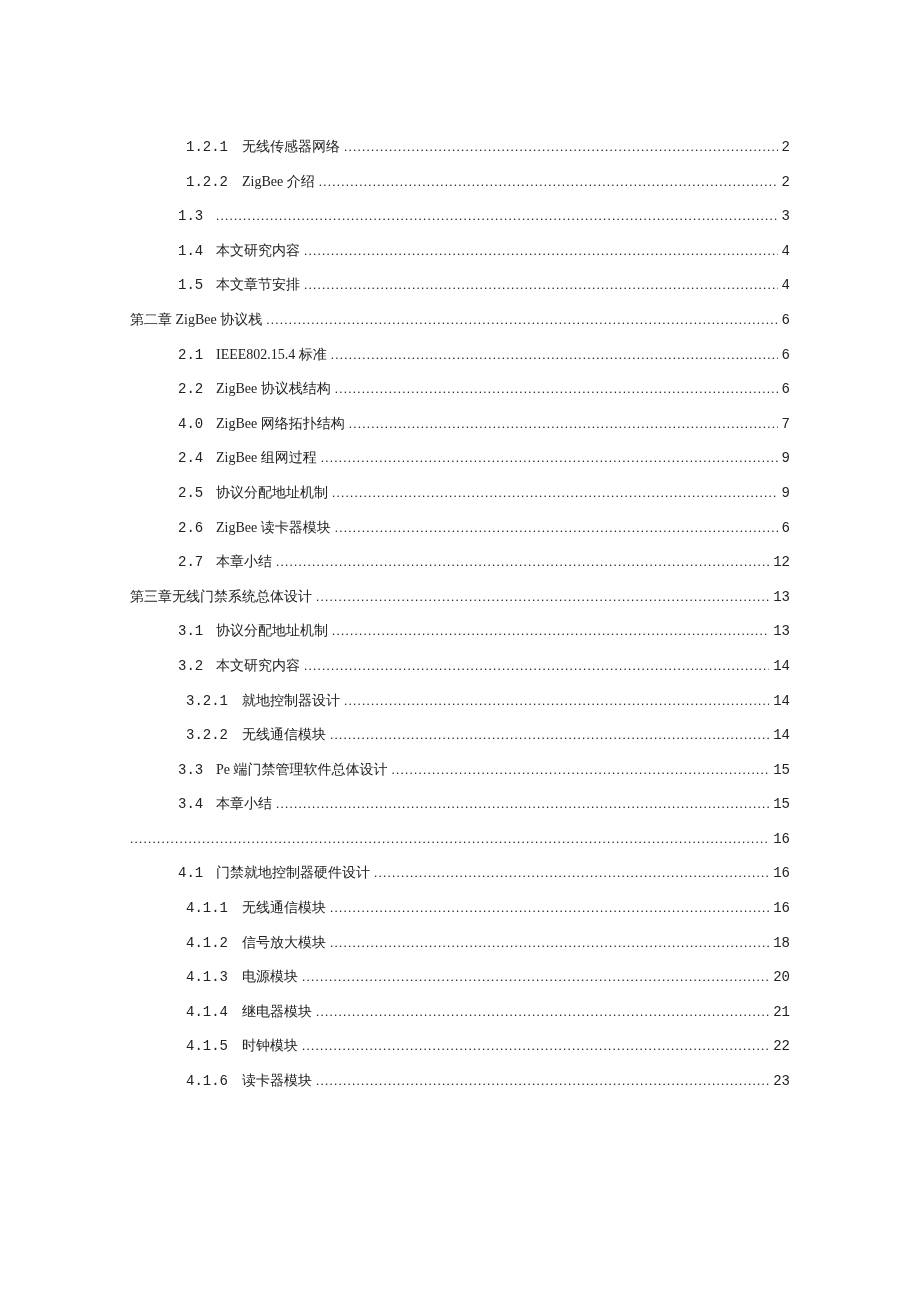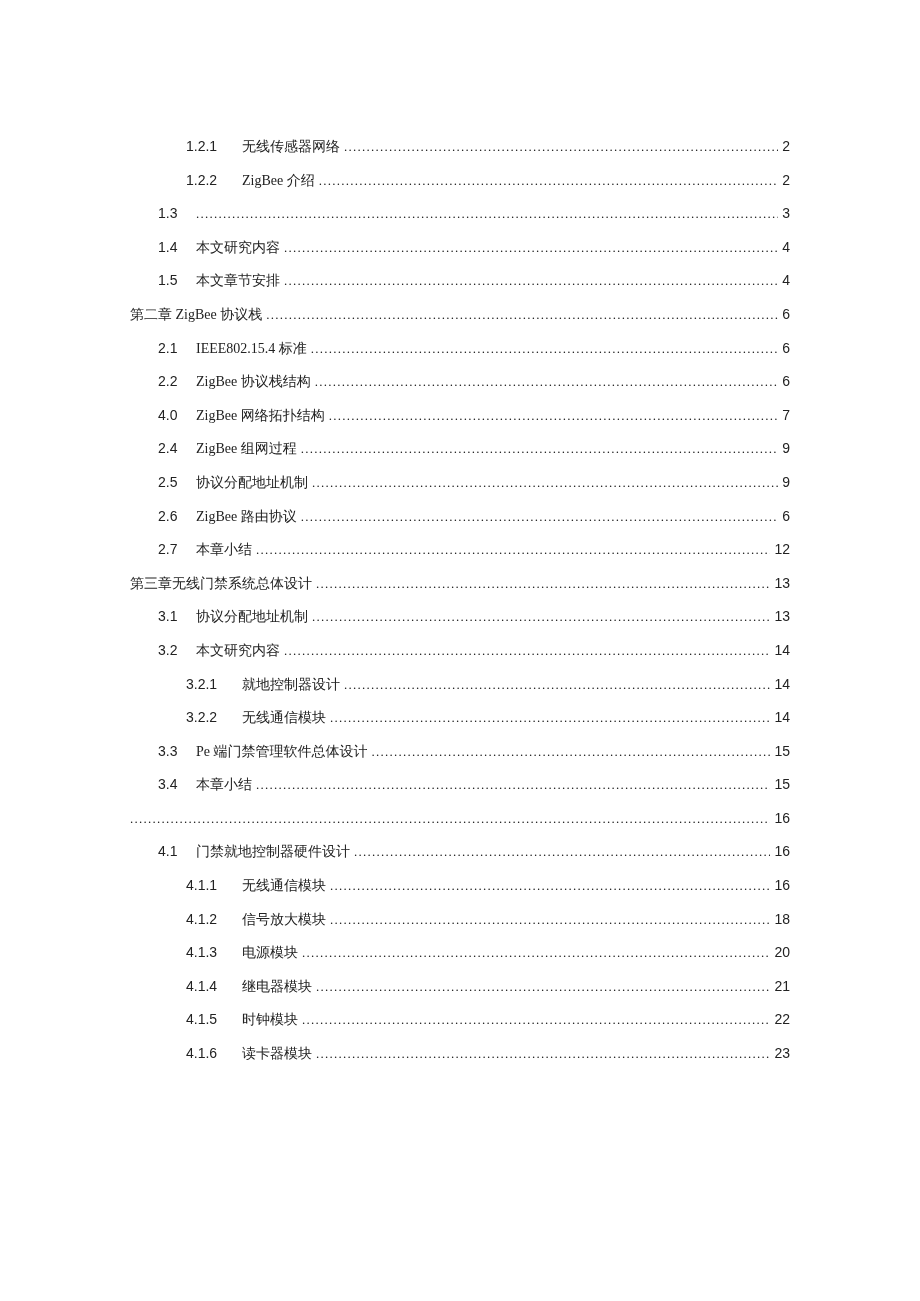--- a/index.html
+++ b/index.html
@@ -40,26 +40,26 @@
       content: ". . . . . . . . . . . . . . . . . . . . . . . . . . . . . . . . . . . . . . . . . . . . . . . . . . . . . . . . . . . . . . . . . . . . . . . . . . . . . . . . . . . . . . . . . . . . . . . . . . . . . . . . . . . . . . . . . . . . . . . . . . . . . . . . . . . . . . . . . . . . . . . . . . . . . . . . . . . . . . . . . . . . . . . . . . . . . . . . . . . . . .";
       letter-spacing: -1px;
       font-size: 13px;
       color: #222;
     }
     .toc-page {
       flex: 0 0 auto;
       padding-left: 4px;
       font-family: "Times New Roman", serif;
     }
-    .level-0 { padding-left: 0px; align-items: flex-end; }
+    .level-0 { padding-left: 0px; }
     .level-1 { padding-left: 28px; }
-    .level-1 .toc-num { width: 38px; display: inline-block; }
+    .level-1 .toc-num { width: 38px; display: inline-block; margin-left: 20px; }
     .level-2 { padding-left: 56px; }
     .level-2 .toc-num { width: 56px; display: inline-block; }
-    .serif-west { font-family: Liberation Sans, sans-serif; }
+    .serif-west { font-family: Liberation Mono, monospace; }
   </style>
 </head>
 <body>
 
 <div class="toc" id="toc-root">
 <div class="toc-entry level-2">
       <span class="toc-num serif-west">1.2.1</span>
       <span class="toc-label">无线传感器网络</span>
       <span class="toc-dots"></span>
       <span class="toc-page serif-west">2</span>
@@ -117,21 +117,21 @@
       <span class="toc-page serif-west">9</span>
     </div>
     <div class="toc-entry level-1">
       <span class="toc-num serif-west">2.5</span>
       <span class="toc-label">协议分配地址机制</span>
       <span class="toc-dots"></span>
       <span class="toc-page serif-west">9</span>
     </div>
     <div class="toc-entry level-1">
       <span class="toc-num serif-west">2.6</span>
-      <span class="toc-label">ZigBee 路由协议</span>
+      <span class="toc-label">ZigBee 读卡器模块</span>
       <span class="toc-dots"></span>
       <span class="toc-page serif-west">6</span>
     </div>
     <div class="toc-entry level-1">
       <span class="toc-num serif-west">2.7</span>
       <span class="toc-label">本章小结</span>
       <span class="toc-dots"></span>
       <span class="toc-page serif-west">12</span>
     </div>
     <div class="toc-entry level-0">

